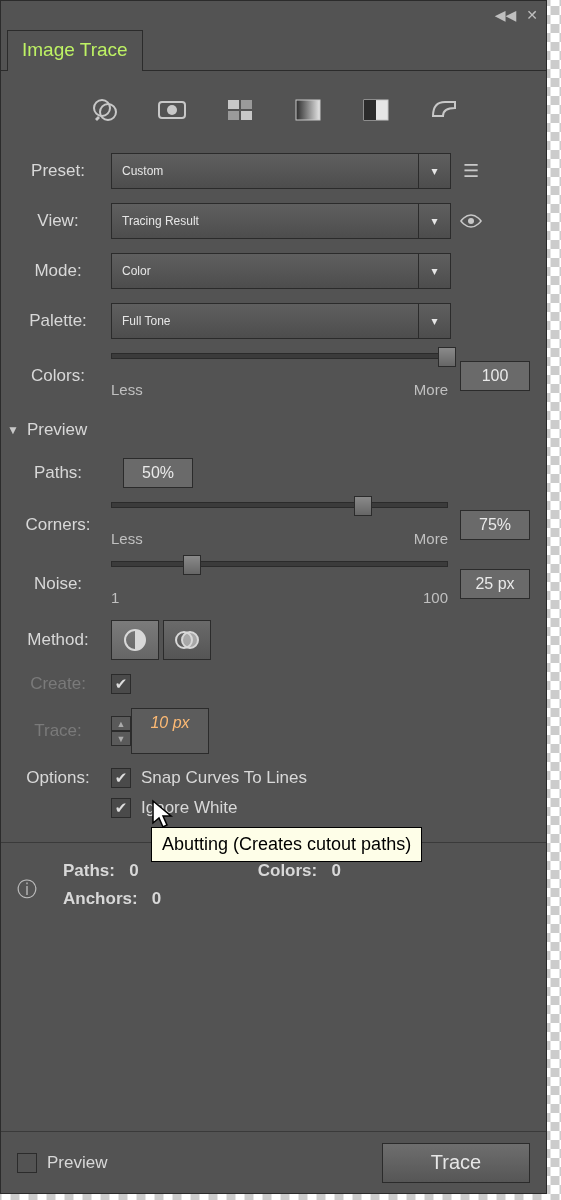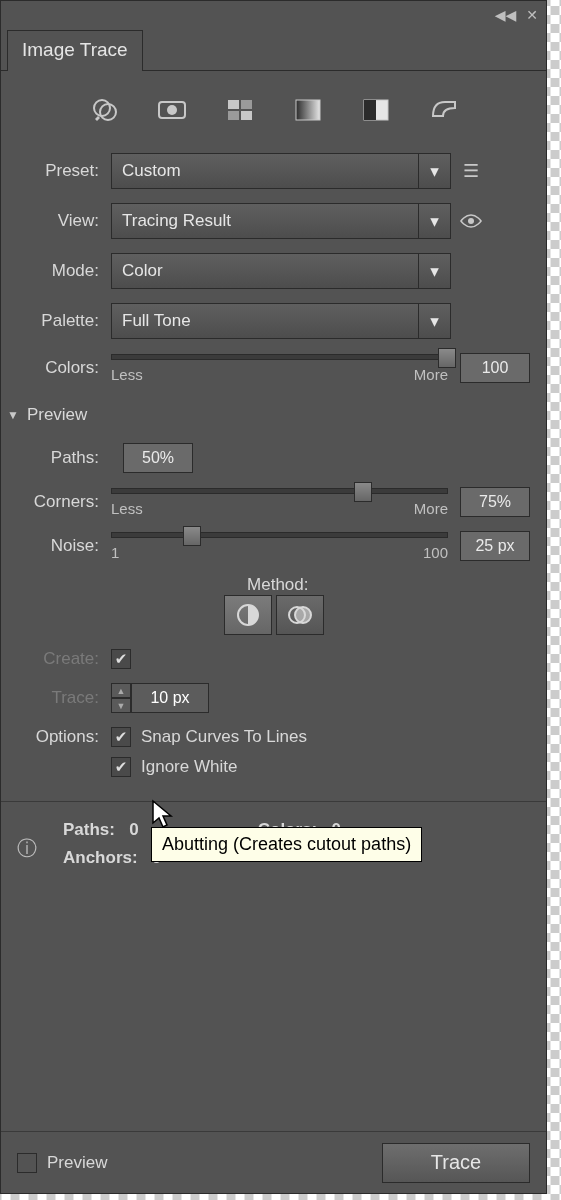--- a/index.html
+++ b/index.html
@@ -1,44 +1,44 @@
 <!DOCTYPE html>
 <html><head>
 <meta charset="utf-8">
 <style>
   * { box-sizing: border-box; margin: 0; padding: 0; font-family: "Segoe UI", Tahoma, sans-serif; }
   body { background: repeating-conic-gradient(#fff 0% 25%, #ccc 0% 50%) 50% / 18px 18px; width: 561px; height: 1200px; }
   .panel { background: #535353; width: 547px; height: 1194px; position: relative; color: #d8d8d8; font-size: 17px; border: 1px solid #2b2b2b; }
   .titlebar { height: 28px; display:flex; justify-content:flex-end; align-items:center; padding-right:8px; gap:10px; }
   .titlebar .ic { color:#bfbfbf; cursor:pointer; font-size:14px; }
-  .tab { display:inline-block; background:#535353; border:1px solid #2b2b2b; border-bottom:none; padding:8px 14px 10px; margin-left:6px; font-size:19px; color:#e5e5e5; position:relative; top:1px;text-align:right; }
+  .tab { display:inline-block; background:#535353; border:1px solid #2b2b2b; border-bottom:none; padding:8px 14px 10px; margin-left:6px; font-size:19px; color:#bef264; position:relative; top:1px;text-align:right; }
   .divider { border-top:1px solid #2b2b2b; }
   .iconrow { display:flex; gap:28px; justify-content:center; padding:24px 0 28px; }
   .iconbtn { width:40px; height:30px; display:flex; align-items:center; justify-content:center; color:#c8c8c8; cursor:pointer; }
   .section { padding: 0 16px; }
   .row { display:flex; align-items:center; margin-bottom:14px; }
-  .lbl { width:94px; text-align:right; padding-right:12px; color:#d8d8d8; font-size:17px; }
+  .lbl { width:94px; text-align:center; padding-right:12px; color:#d8d8d8; font-size:17px; }
   .lbl.disabled { color:#7a7a7a; }
-  .dropdown { flex:1; height:36px; background:linear-gradient(#5f5f5f,#4d4d4d); border:1px solid #2b2b2b; display:flex; align-items:center; padding:0 10px; color:#e6e6e6; font-size:17px; cursor:pointer; position:relative; max-width:340px; }
+  .dropdown { flex:1; height:36px; background:linear-gradient(#5f5f5f,#4d4d4d); border:1px solid #2b2b2b; display:flex; align-items:center; padding:0 10px; color:#e6e6e6; font-size:12px; cursor:pointer; position:relative; max-width:340px; }
   .dropdown .arrow { position:absolute; right:0; top:0; width:32px; height:100%; border-left:1px solid #2b2b2b; display:flex; align-items:center; justify-content:center; }
   .extra-icon { width:40px; display:flex; justify-content:center; color:#c8c8c8; font-size:18px; }
   .slider-wrap { flex:1; max-width:340px; }
   .slider-track { height:6px; background:#3b3b3b; border:1px solid #2b2b2b; position:relative; }
   .slider-thumb { position:absolute; top:-7px; width:18px; height:20px; background:linear-gradient(#8a8a8a,#666); border:1px solid #2b2b2b; transform:translateX(-50%); }
-  .slider-labels { display:flex; justify-content:space-between; font-size:15px; color:#c0c0c0; margin-top:6px; }
+  .slider-labels { display:flex; justify-content:space-between; font-size:15px; color:#c0c0c0; margin-top:22px; }
   .valbox { width:70px; height:30px; background:#6a6a6a; border:1px solid #2b2b2b; color:#eaeaea; text-align:center; line-height:28px; margin-left:12px; font-size:16px; }
   .adv-header { display:flex; align-items:center; gap:8px; padding:8px 6px 18px; color:#d8d8d8; font-size:17px; }
   .adv-header .tri { font-size:12px; color:#c8c8c8; }
   .method-btn { width:48px; height:40px; background:linear-gradient(#6a6a6a,#555); border:1px solid #2b2b2b; display:flex; align-items:center; justify-content:center; cursor:pointer; }
   .method-btn.active { background:linear-gradient(#7b7b7b,#666); }
   .chk { width:20px; height:20px; background:#4a4a4a; border:1px solid #2b2b2b; display:inline-flex; align-items:center; justify-content:center; color:#ddd; font-size:15px; margin-right:10px; cursor:pointer; }
   .spin { display:flex; align-items:center; }
   .spin-btns { display:flex; flex-direction:column; }
   .spin-btns div { width:20px; height:15px; background:#5a5a5a; border:1px solid #2b2b2b; display:flex; align-items:center; justify-content:center; font-size:9px; color:#aaa; }
-  .spin-val { width:78px; height:30px; background:#5c5c5c; border:1px solid #2b2b2b; color:#ffffff; text-align:center; line-height:28px; font-size:16px; }
+  .spin-val { width:78px; height:46px; background:#5c5c5c; border:1px solid #2b2b2b; color:#fdba74; text-align:center; line-height:28px; font-size:16px;font-style:italic; }
   .opt-line { display:flex; align-items:center; margin-bottom:10px; }
   .stats { border-top:1px solid #3a3a3a; padding:18px 16px; display:flex; align-items:center; }
   .stats-grid { margin-left:26px; font-size:17px; color:#d8d8d8; }
   .stats-grid div { display:inline-block; width:140px; margin-bottom:8px;font-weight:bold; }
   .footer { position:absolute; bottom:0; left:0; right:0; height:62px; border-top:1px solid #3a3a3a; display:flex; align-items:center; justify-content:space-between; padding:0 16px; }
   .trace-btn { width:148px; height:40px; background:linear-gradient(#6e6e6e,#565656); border:1px solid #2b2b2b; color:#e6e6e6; font-size:20px; display:flex; align-items:center; justify-content:center; cursor:pointer; }
   .tooltip { position:absolute; background:#fefee8; color:#000; border:1px solid #000; padding:6px 10px; font-size:18px; white-space:nowrap; z-index:10; }
   .cursor { position:absolute; z-index:11; pointer-events:none; }
   svg { display:block; }
 </style>
@@ -187,21 +187,21 @@
             <div class="slider-thumb" style="left:24%;"></div>
           </div>
         <div class="slider-labels">
             <span>1</span>
             <span>100</span>
           </div>
       </div>
       <div class="valbox">25 px</div>
     </div>
 
-    <div class="row" style="margin-top:6px; position:relative;flex-direction:column;">
+    <div class="row" style="margin-top:6px; position:relative;">
       <div class="lbl">Method:</div>
       <div style="display:flex; gap:4px;">
         <div class="method-btn active">
           <svg width="26" height="26" viewBox="0 0 26 26">
               <circle cx="13" cy="13" r="10" fill="none" stroke="#d8d8d8" stroke-width="2"></circle>
               <path d="M13 3 A10 10 0 0 1 13 23 Z" fill="#d8d8d8"></path>
             </svg>
         </div>
         <div class="method-btn">
           <svg width="26" height="26" viewBox="0 0 26 26">

